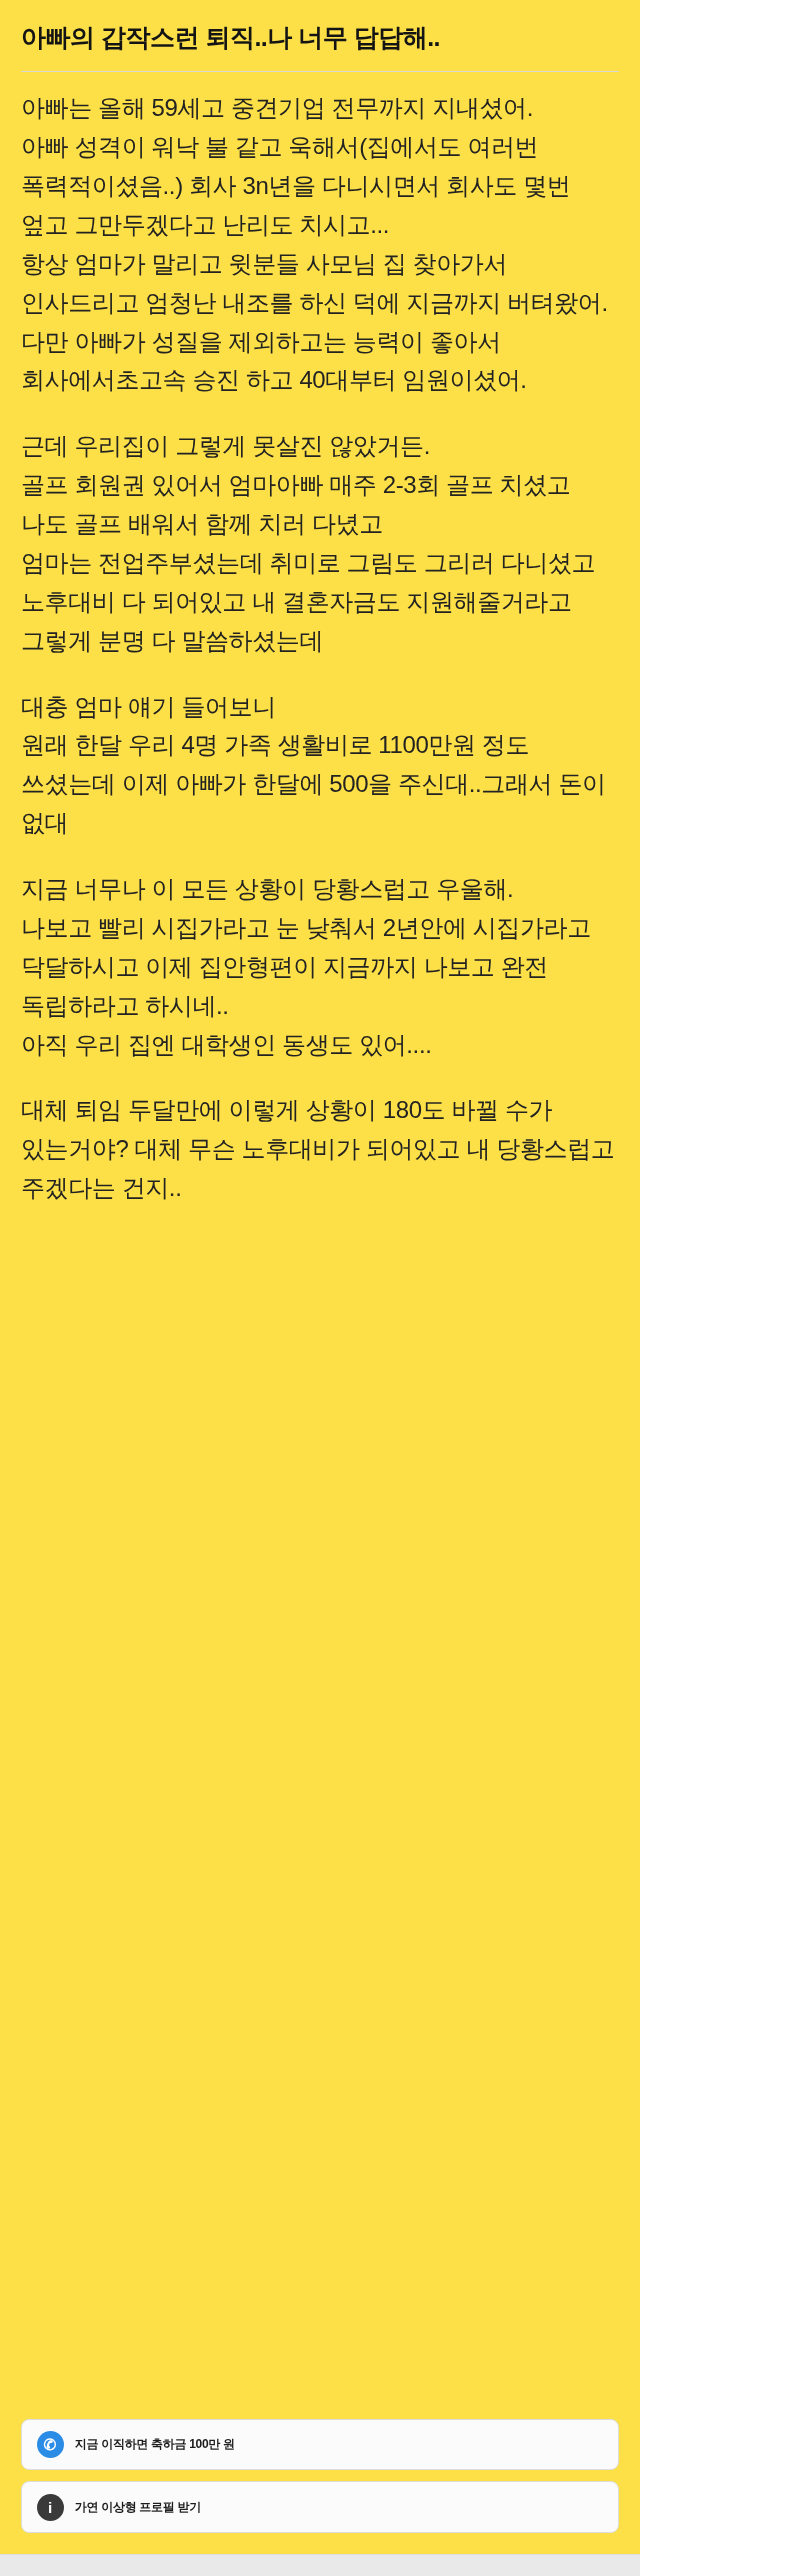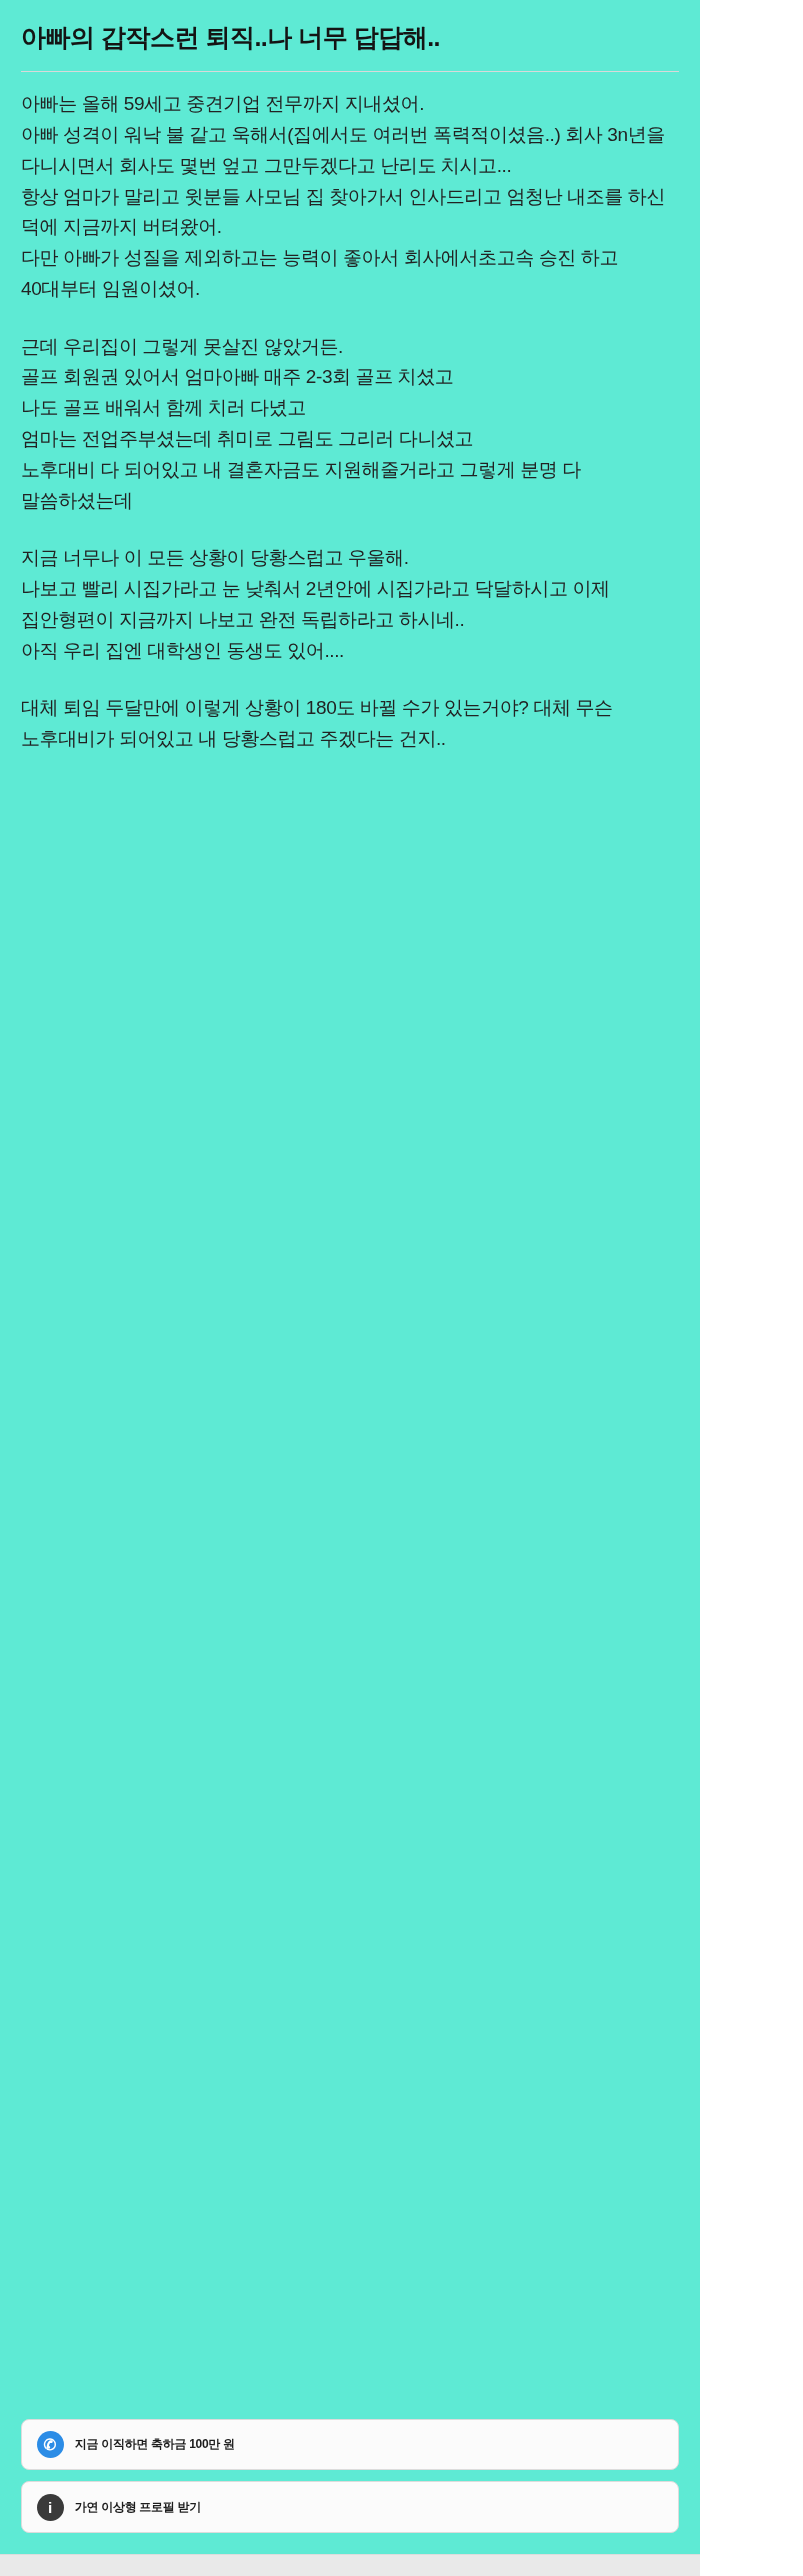--- a/index.html
+++ b/index.html
@@ -8,24 +8,24 @@
     background: #ffffff;
   }
   body {
     width: 804px;
     min-height: 2576px;
     font-family: "Liberation Sans", sans-serif;
     color: #1b1b1b;
     -webkit-font-smoothing: antialiased;
   }
   .page {
-    width: 700px;
+    width: 640px;
     min-height: 2576px;
     box-sizing: border-box;
-    background: #5eead4;
+    background: #fde047;
     position: relative;
     display: flex;
     flex-direction: column;
   }
   .title-wrap {
     padding: 21px 21px 0 21px;
   }
   .post-title {
     font-size: 25px;
     font-weight: bold;
@@ -37,21 +37,21 @@
   .rule {
     height: 0.8px;
     background: #d9d9d9;
     margin: 11.3px 21px 0 21px;
   }
   .body-wrap {
     padding: 17.7px 21px 0 21px;
     flex: 1 1 auto;
   }
   .para {
-    font-size: 19px;
+    font-size: 24px;
     line-height: 1.62;
     letter-spacing: -0.4px;
     color: #222222;
     margin: 0 0 27px 0;
     white-space: pre-line;
     word-break: keep-all;
   }
   .para:last-child {
     margin-bottom: 0;
   }
@@ -112,20 +112,22 @@
   <div class="body-wrap">
     <p class="para">아빠는 올해 59세고 중견기업 전무까지 지내셨어.
 아빠 성격이 워낙 불 같고 욱해서(집에서도 여러번 폭력적이셨음..) 회사 3n년을 다니시면서 회사도 몇번 엎고 그만두겠다고 난리도 치시고...
 항상 엄마가 말리고 윗분들 사모님 집 찾아가서 인사드리고 엄청난 내조를 하신 덕에 지금까지 버텨왔어.
 다만 아빠가 성질을 제외하고는 능력이 좋아서 회사에서초고속 승진 하고 40대부터 임원이셨어.</p>
     <p class="para">근데 우리집이 그렇게 못살진 않았거든.
 골프 회원권 있어서 엄마아빠 매주 2-3회 골프 치셨고
 나도 골프 배워서 함께 치러 다녔고
 엄마는 전업주부셨는데 취미로 그림도 그리러 다니셨고
 노후대비 다 되어있고 내 결혼자금도 지원해줄거라고 그렇게 분명 다 말씀하셨는데</p>
+    <p class="para">대충 엄마 얘기 들어보니
+원래 한달 우리 4명 가족 생활비로 1100만원 정도 쓰셨는데 이제 아빠가 한달에 500을 주신대..그래서 돈이 없대</p>
     <p class="para">지금 너무나 이 모든 상황이 당황스럽고 우울해.
 나보고 빨리 시집가라고 눈 낮춰서 2년안에 시집가라고 닥달하시고 이제 집안형편이 지금까지 나보고 완전 독립하라고 하시네..
 아직 우리 집엔 대학생인 동생도 있어....</p>
     <p class="para">대체 퇴임 두달만에 이렇게 상황이 180도 바뀔 수가 있는거야? 대체 무슨 노후대비가 되어있고 내 당황스럽고 주겠다는 건지..</p>
   </div>
 
   <div class="footer">
     <div class="promo">
       <span class="promo-icon blue">✆</span>
       <span class="promo-label">지금 이직하면 축하금 100만 원</span>

